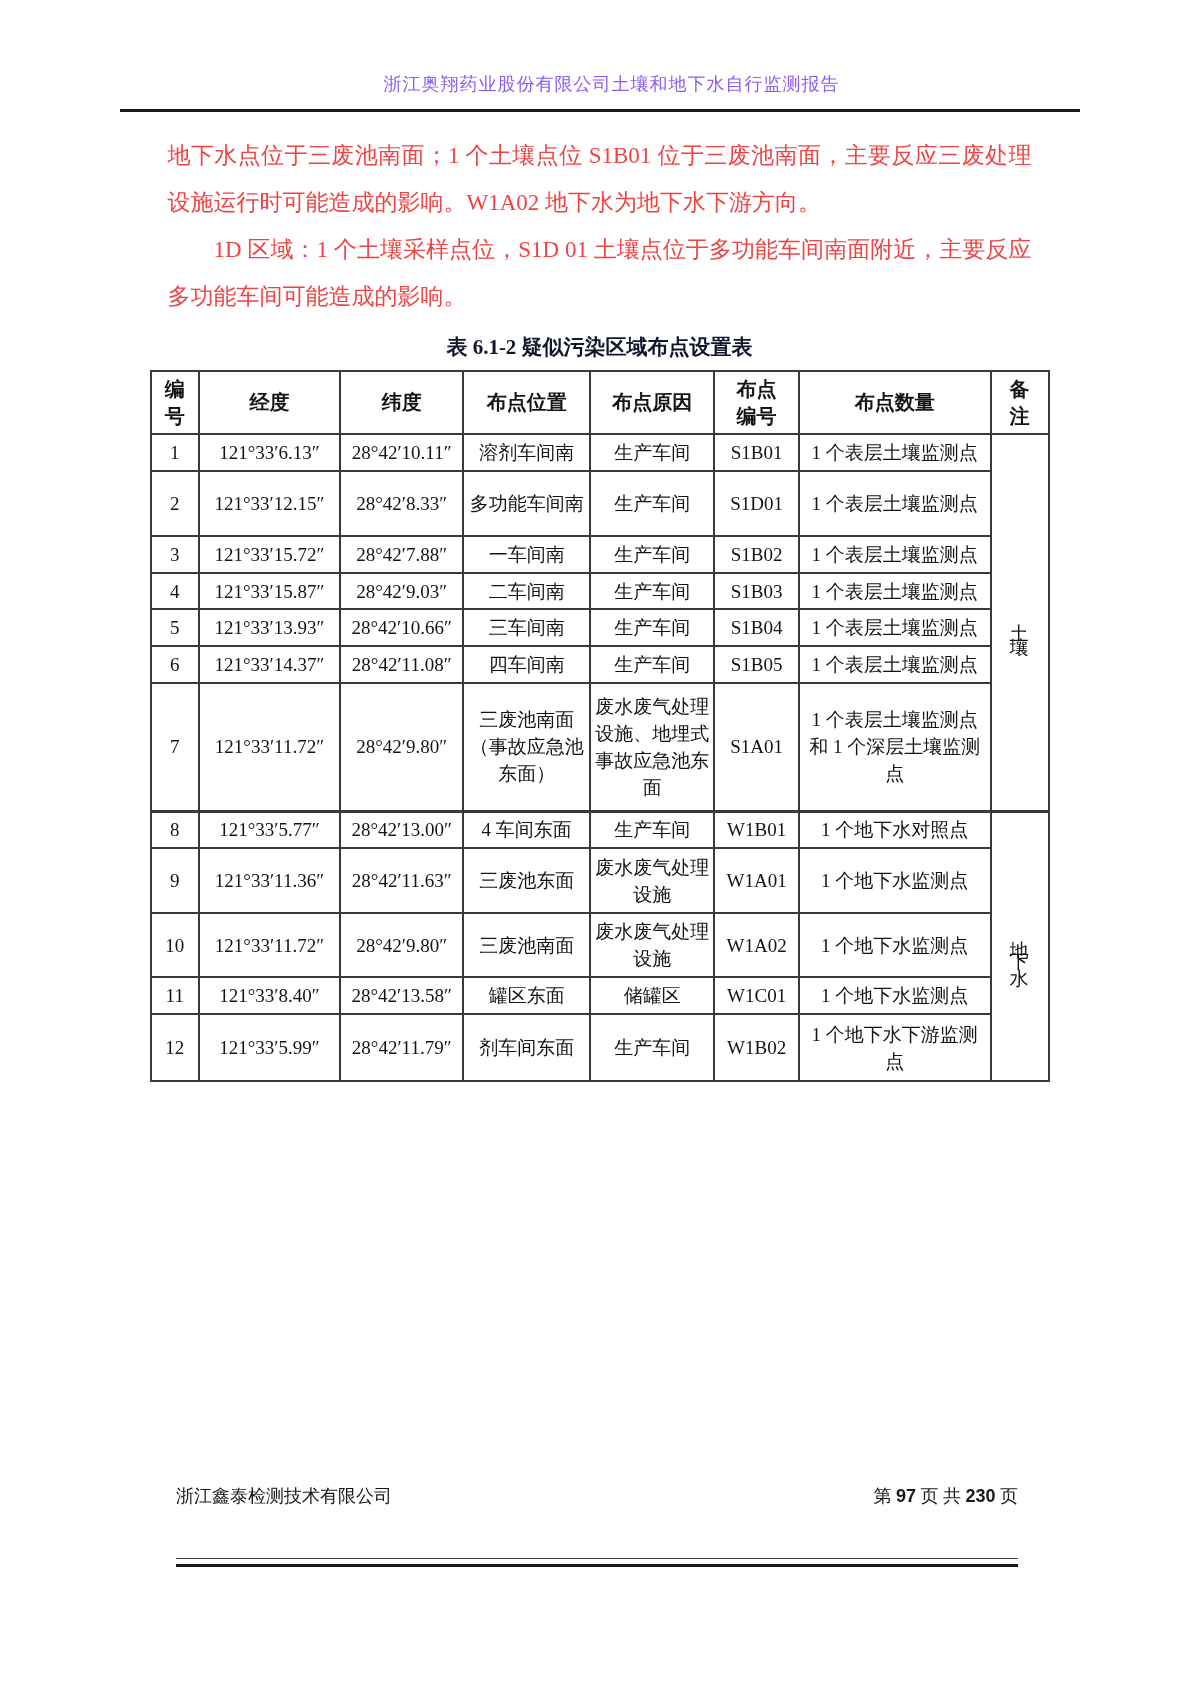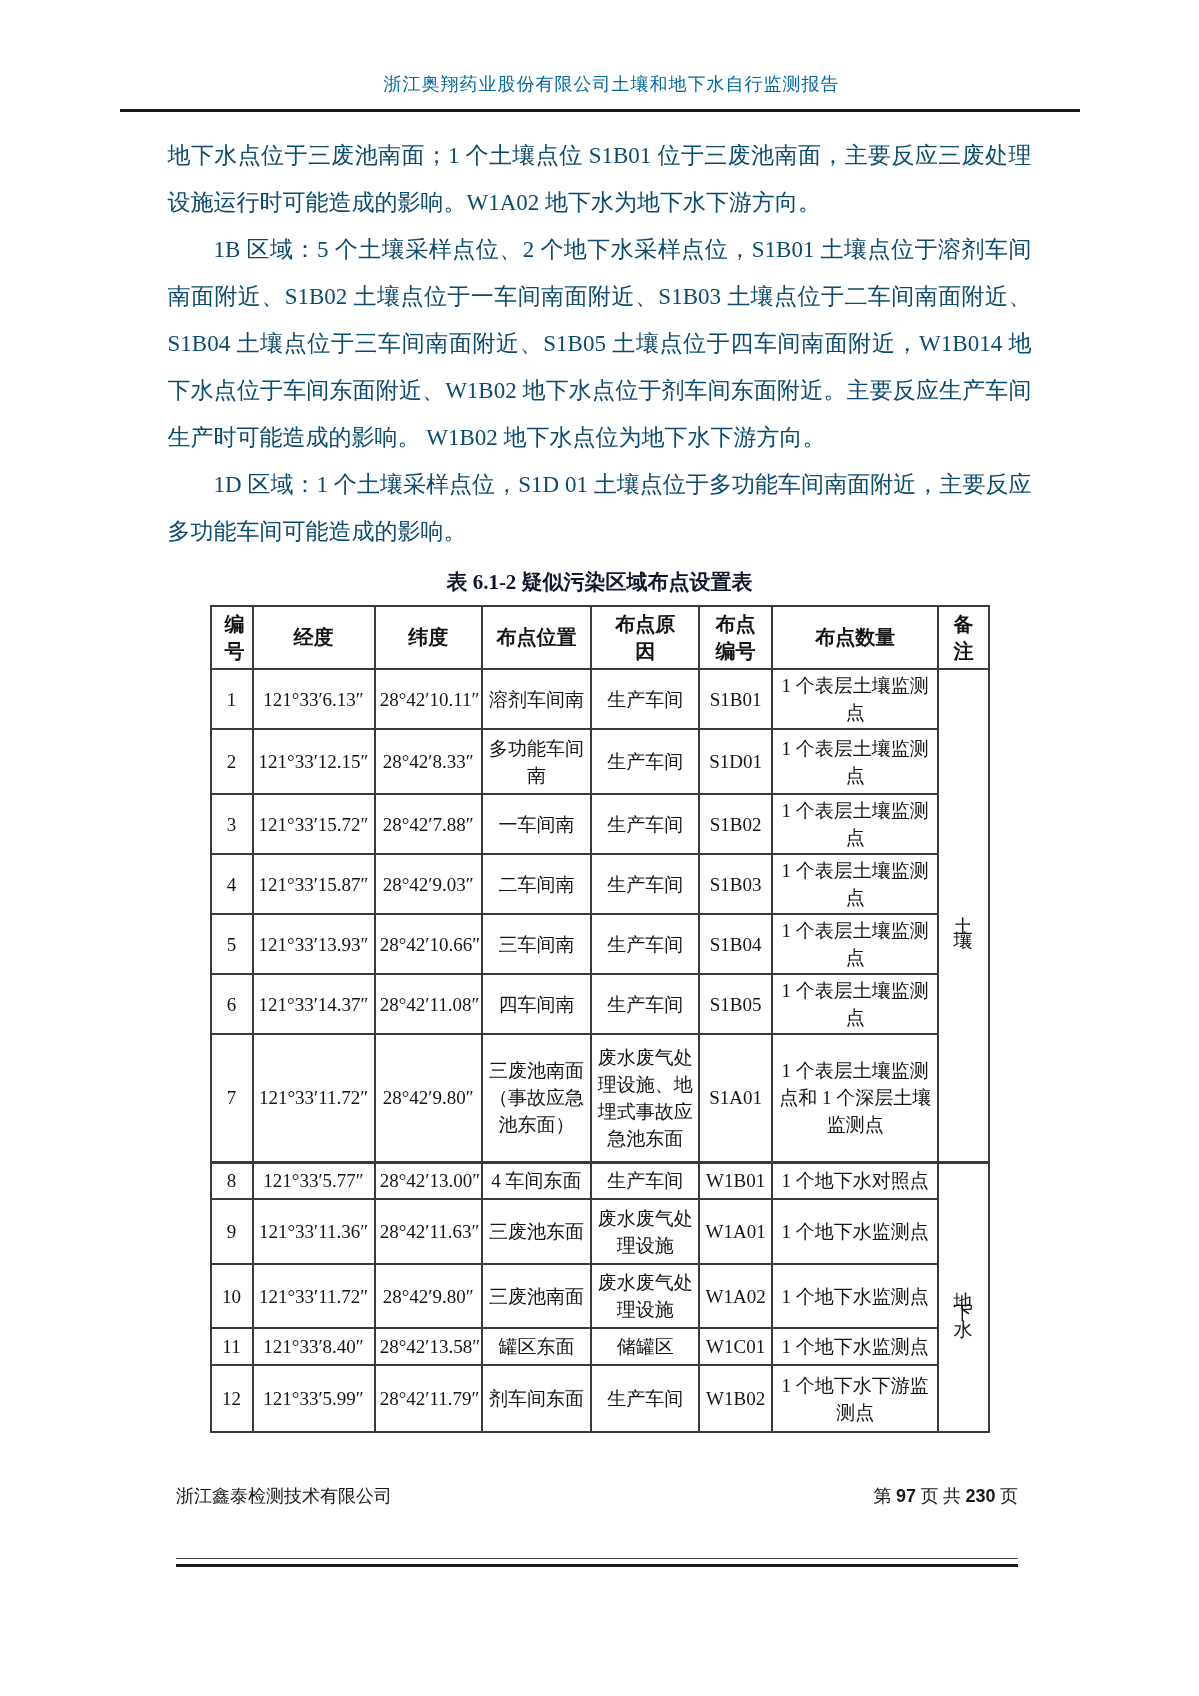--- a/index.html
+++ b/index.html
@@ -4,34 +4,34 @@
 <style>
   html,body{margin:0;padding:0;background:#e8e8e8;}
   .page{
     width:1199px;height:1696px;margin:0 auto;background:#ffffff;
     position:relative;overflow:hidden;color:#111;
     font-family:"Liberation Serif","DejaVu Serif",serif;
   }
   
   .page-header{padding-top:72px;}
   .header-title{
-    text-align:center;font-size:18px;letter-spacing:1px;color:#0369a1;padding-left:24px;
+    text-align:center;font-size:18px;letter-spacing:1px;color:#8b5cf6;padding-left:24px;
   }
   .header-rule{width:960px;height:3px;background:#1a1a1a;margin:13px auto 0;}
   
   .body-text{width:864px;margin:20px auto 0;font-size:23px;line-height:47px;
-    text-align:justify;color:#0c4a6e;}
+    text-align:justify;color:#ef4444;}
   .body-text p{margin:0;text-indent:2em;}
   .body-text p.no-indent{text-indent:0;}
   
   .table-title{
     text-align:center;font-weight:bold;font-size:21px;margin-top:13px;color:#0f172a;
   }
   table.points-table{
-    width:780px;margin:9px auto 0;border-collapse:collapse;table-layout:fixed;
+    width:900px;margin:9px auto 0;border-collapse:collapse;table-layout:fixed;
   }
   .points-table col.c1{width:5.4%;}
   .points-table col.c2{width:15.7%;}
   .points-table col.c3{width:13.75%;}
   .points-table col.c4{width:14.1%;}
   .points-table col.c5{width:13.85%;}
   .points-table col.c6{width:9.4%;}
   .points-table col.c7{width:21.35%;}
   .points-table col.c8{width:6.45%;}
   .points-table th,.points-table td{
@@ -79,21 +79,20 @@
 
 <div class="page">
 
   <div class="page-header">
     <div class="header-title">浙江奥翔药业股份有限公司土壤和地下水自行监测报告</div>
     <div class="header-rule"></div>
   </div>
 
   <div class="body-text">
     <p class="no-indent">地下水点位于三废池南面；1 个土壤点位 S1B01 位于三废池南面，主要反应三废处理设施运行时可能造成的影响。W1A02 地下水为地下水下游方向。</p>
-    <p>1B 区域：5 个土壤采样点位、2 个地下水采样点位，S1B01 土壤点位于溶剂车间南面附近、S1B02 土壤点位于一车间南面附近、S1B03 土壤点位于二车间南面附近、S1B04 土壤点位于三车间南面附近、S1B05 土壤点位于四车间南面附近，W1B014 地下水点位于车间东面附近、W1B02 地下水点位于剂车间东面附近。主要反应生产车间生产时可能造成的影响。 W1B02 地下水点位为地下水下游方向。</p>
     <p>1D 区域：1 个土壤采样点位，S1D 01 土壤点位于多功能车间南面附近，主要反应多功能车间可能造成的影响。</p>
   </div>
 
   <div class="table-title">表 6.1-2 疑似污染区域布点设置表</div>
 
   <table class="points-table">
     <colgroup>
       <col class="c1">
         <col class="c2">
         <col class="c3">

